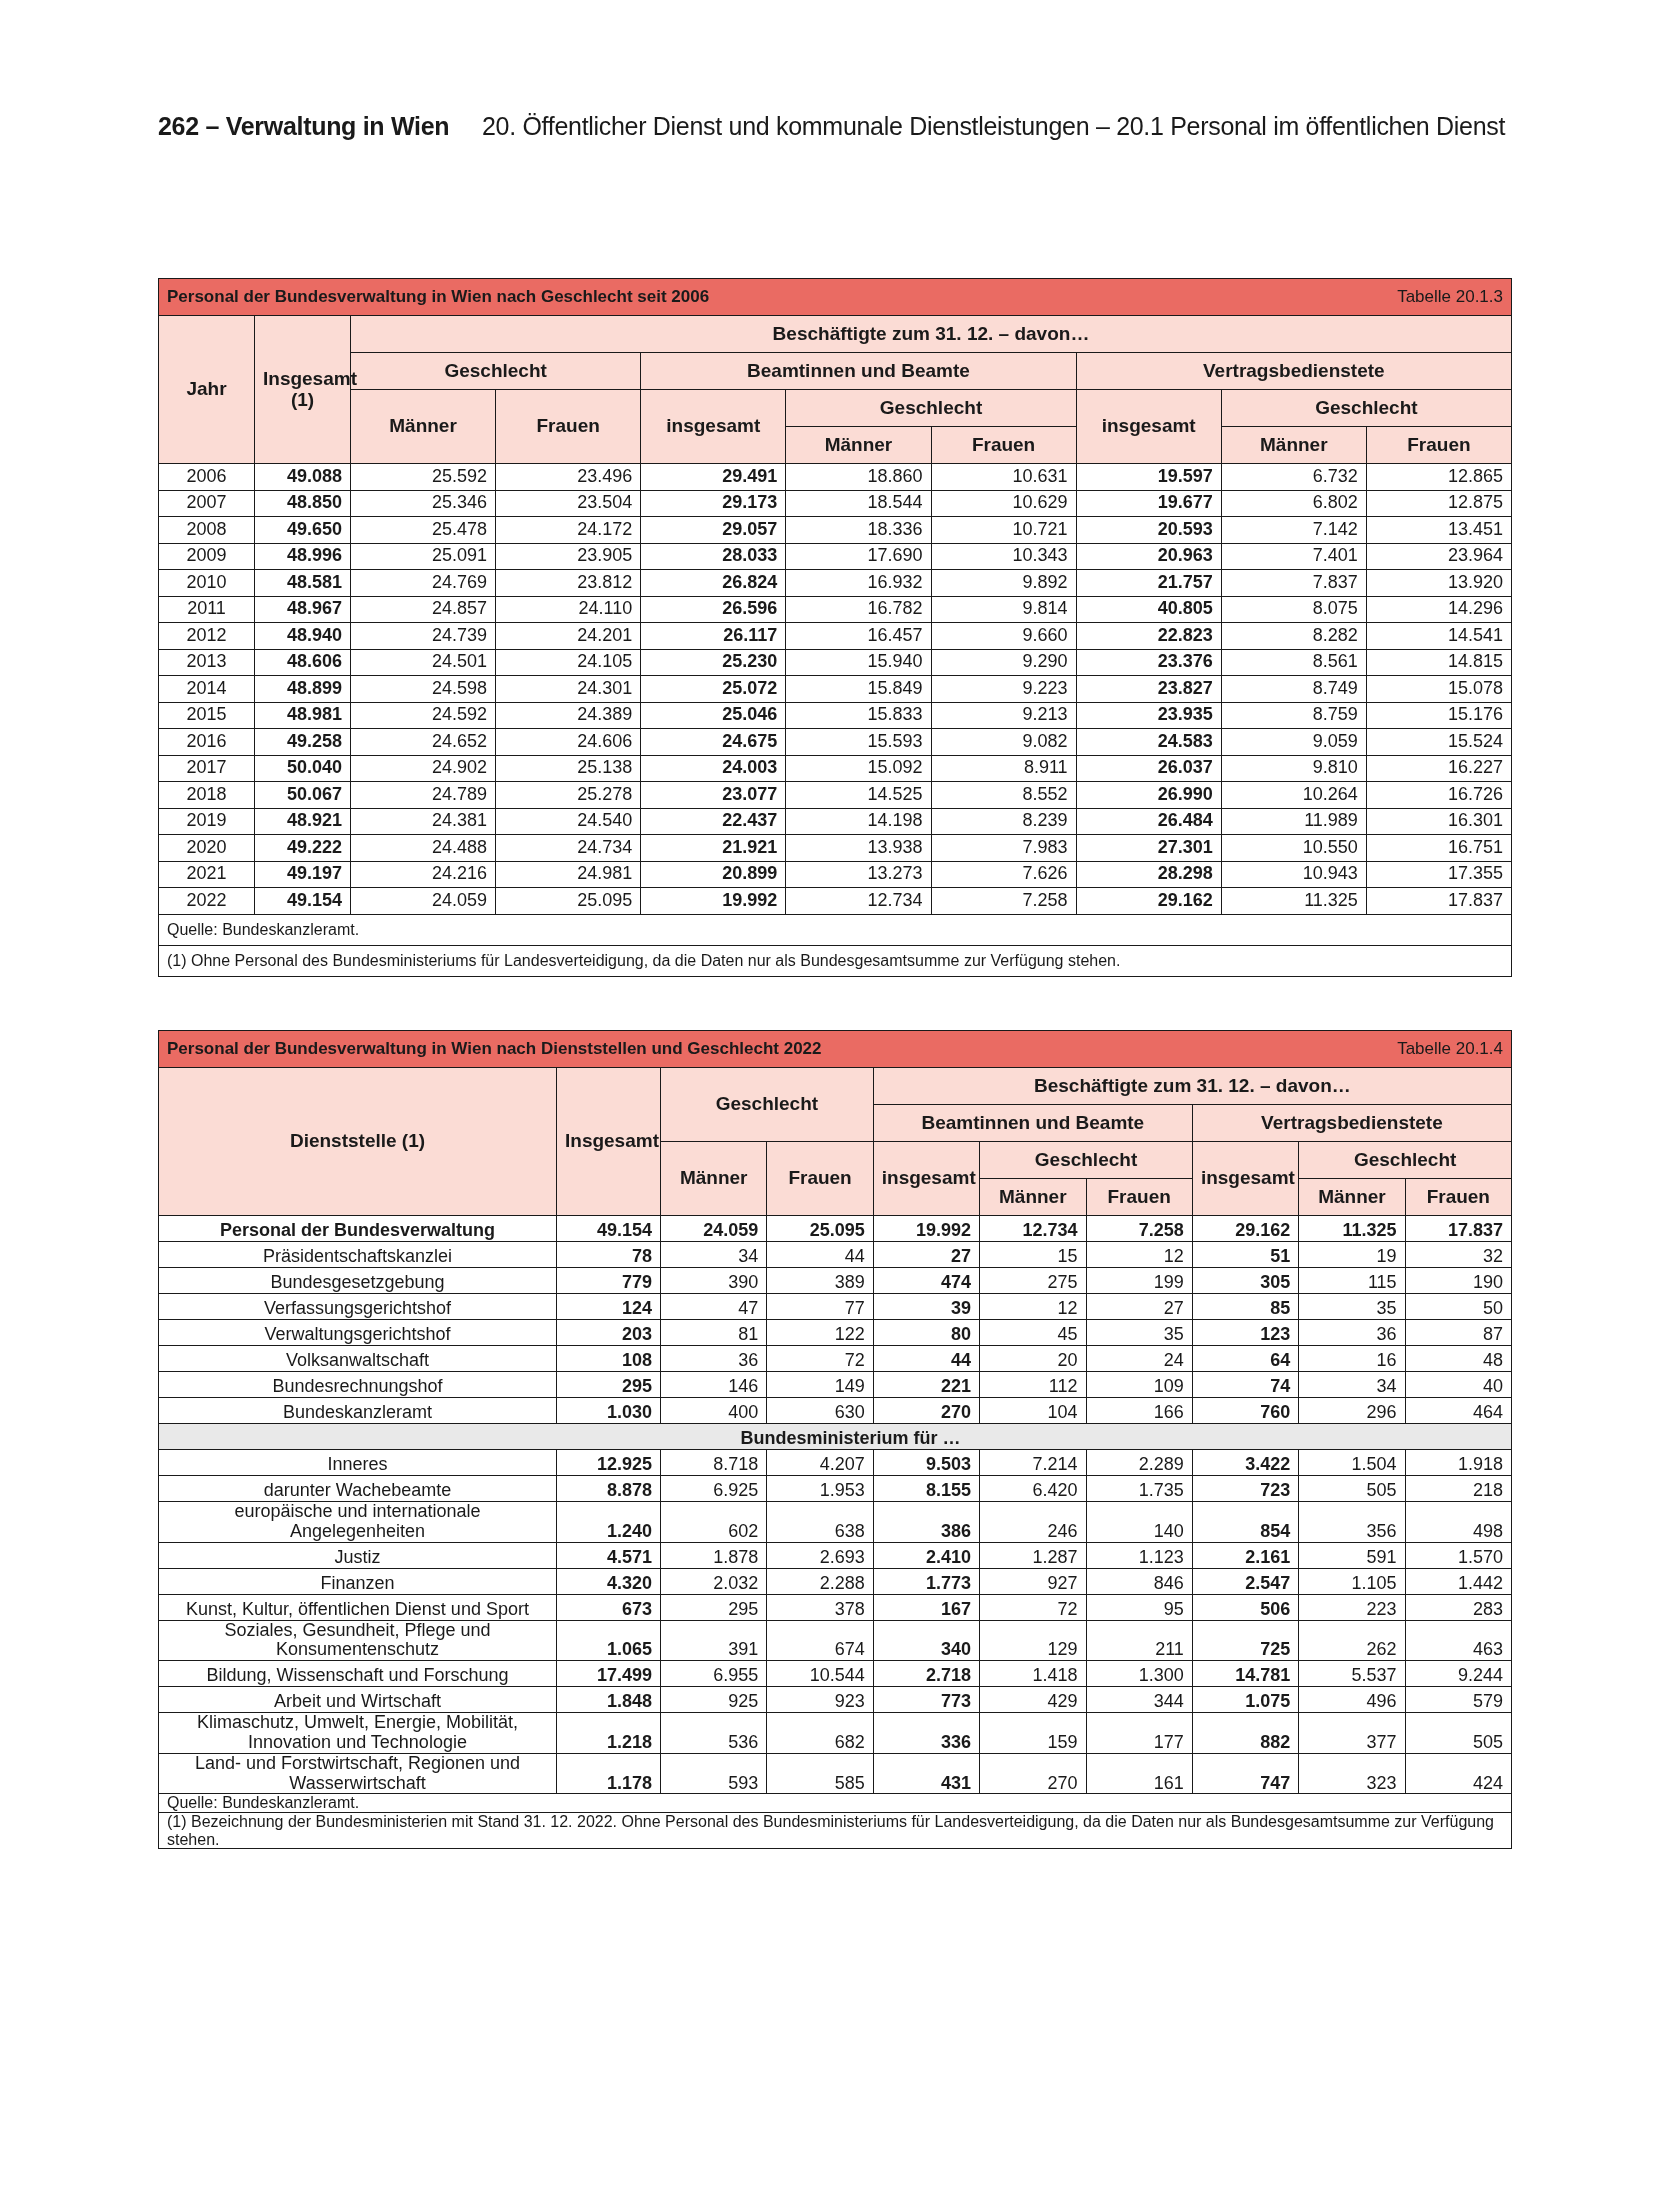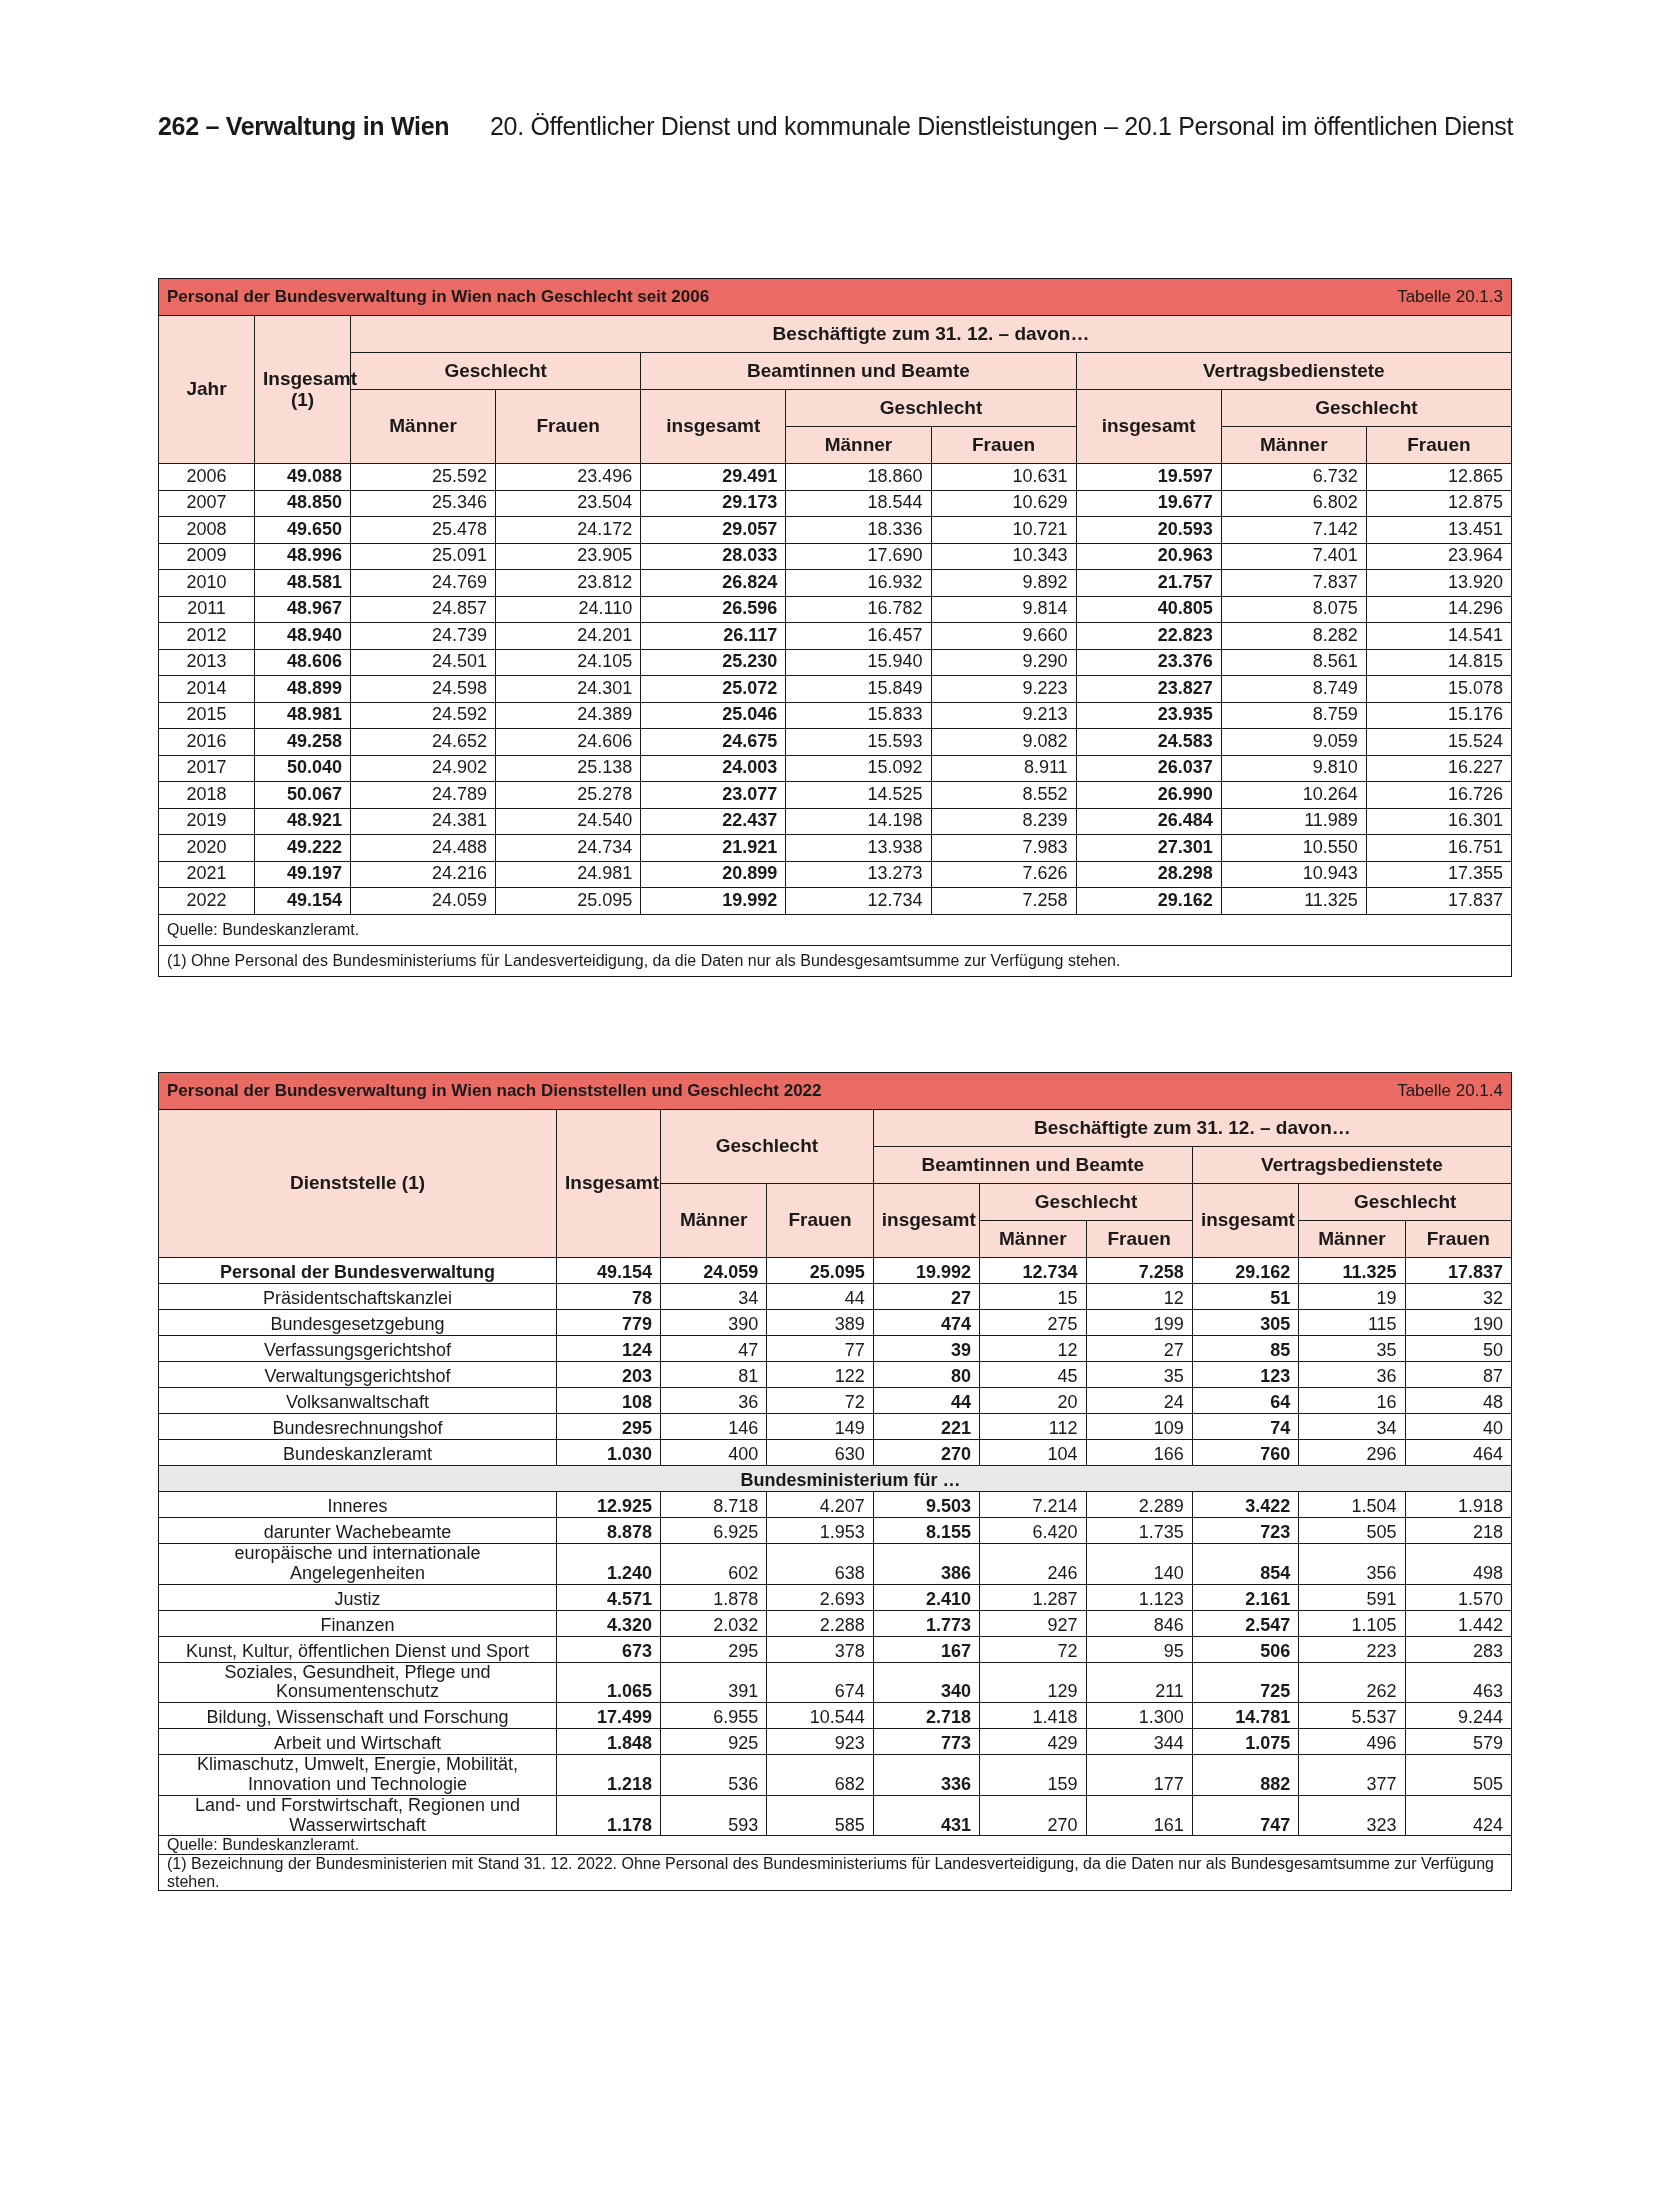--- a/index.html
+++ b/index.html
@@ -5,25 +5,25 @@
     html, body { margin: 0; padding: 0; background: #ffffff; }
     body {
       width: 1654px; height: 2205px; position: relative;
       font-family: "Liberation Sans", sans-serif; color: #1a1a1a;
     }
     .page-header {
       position: absolute; top: 112px; left: 158px; right: 140px;
       font-size: 25px; white-space: nowrap; letter-spacing: -0.3px;
     }
     .page-header .pg { font-weight: bold; }
-    .page-header .chap { margin-left: 34px; }
+    .page-header .chap { margin-left: 26px; }
 
     .tbl-wrap { position: absolute; left: 158px; width: 1354px; }
     #t1 { top: 278px; }
-    #t2 { top: 1072px; }
+    #t2 { top: 1030px; }
 
     table.stat {
       width: 100%; border-collapse: collapse; table-layout: fixed;
       font-size: 18px; line-height: 1.1;
     }
     table.stat td, table.stat th { border: 1.5px solid #1a1a1a; padding: 0 8px; }
     .titlebar td {
       background: #ea6b63; height: 36px; font-weight: bold; font-size: 17px;
     }
     .titlebar .tnum { float: right; font-weight: normal; }

